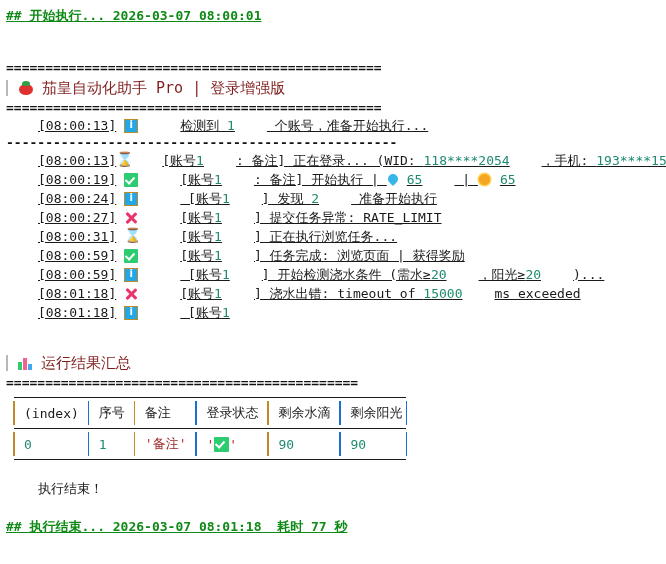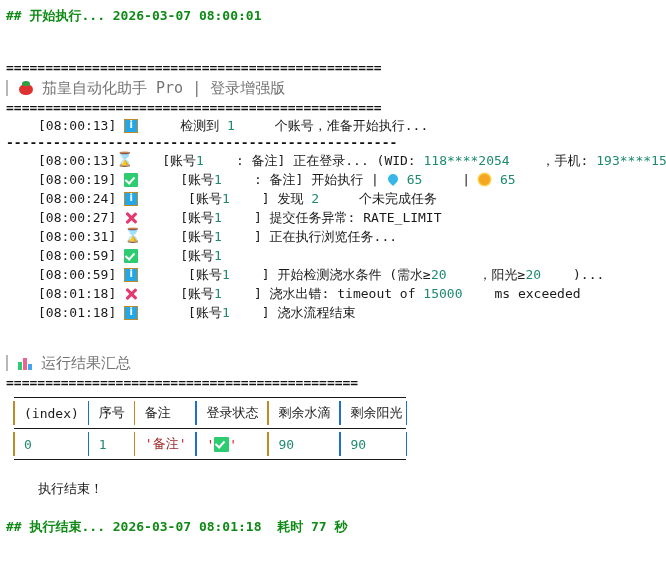--- a/index.html
+++ b/index.html
@@ -21,20 +21,21 @@
     padding: 6px 0 0 6px;
   }
 
   
   .line {
     white-space: pre;
     line-height: 19px;
     height: 19px;
     display: flex;
     align-items: center;
+    text-decoration: underline;
   }
   .line.tall { height: 20px; line-height: 20px; }
 
   .spacer-sm { height: 10px; }
   .spacer-md { height: 19px; }
   .spacer-lg { height: 24px; }
   .c-greenb  { color: #0f8a16; font-weight: bold; }
   .c-dark    { color: #1a1a1a; margin-left: 32px; }
   .c-teal    { color: #1f8a70; }
 
@@ -67,21 +68,21 @@
   }
   .banner-bar {
     display: inline-block;
     width: 2px;
     height: 16px;
     background: #b8b8b8;
     margin-right: 10px;
   }
   .banner-title {
     font-size: 15px;
-    color: #737373;
+    color: #7f1d1d;
     font-family: "DejaVu Sans Mono", "Liberation Mono", monospace;
   }
 
   
   .ico {
     display: inline-block;
     vertical-align: middle;
     flex: 0 0 auto;
   }
   .ico-info {
@@ -311,21 +312,21 @@
     <span class="ico ico-check"></span>
     <span class="gap10"></span>
     <span class="c-dark">[账号</span><span class="c-teal">1</span><span class="c-dark">: 备注] 开始执行 | </span><span class="ico ico-drop"></span><span class="gap8"></span><span class="c-teal">65</span><span class="c-dark"> | </span><span class="ico ico-sun"></span><span class="gap8"></span><span class="c-teal">65</span>
   </div>
 
   <div class="line">
     <span class="c-dark">[08:00:24]</span>
     <span class="gap8"></span>
     <span class="ico ico-info"></span>
     <span class="gap10"></span>
-    <span class="c-dark"> [账号</span><span class="c-teal">1</span><span class="c-dark">] 发现 </span><span class="c-teal">2</span><span class="c-dark"> 个未完成任务</span>
+    <span class="c-dark"> [账号</span><span class="c-teal">1</span><span class="c-dark">] 发现 </span><span class="c-teal">2</span><span class="c-dark"> 准备开始执行</span>
   </div>
 
   <div class="line">
     <span class="c-dark">[08:00:27]</span>
     <span class="gap8"></span>
     <span class="ico ico-x"></span>
     <span class="gap10"></span>
     <span class="c-dark">[账号</span><span class="c-teal">1</span><span class="c-dark">] 提交任务异常: RATE_LIMIT</span>
   </div>
 
@@ -335,21 +336,21 @@
     <span class="ico ico-hourglass"></span>
     <span class="gap10"></span>
     <span class="c-dark">[账号</span><span class="c-teal">1</span><span class="c-dark">] 正在执行浏览任务...</span>
   </div>
 
   <div class="line">
     <span class="c-dark">[08:00:59]</span>
     <span class="gap8"></span>
     <span class="ico ico-check"></span>
     <span class="gap10"></span>
-    <span class="c-dark">[账号</span><span class="c-teal">1</span>
+    <span class="c-dark">[账号</span><span class="c-teal">1</span><span class="c-dark">] 任务完成: 浏览页面 | 获得奖励</span>
   </div>
 
   <div class="line">
     <span class="c-dark">[08:00:59]</span>
     <span class="gap8"></span>
     <span class="ico ico-info"></span>
     <span class="gap10"></span>
     <span class="c-dark"> [账号</span><span class="c-teal">1</span><span class="c-dark">] 开始检测浇水条件 (需水≥</span><span class="c-teal">20</span><span class="c-dark">，阳光≥</span><span class="c-teal">20</span><span class="c-dark">)...</span>
   </div>
 
@@ -359,21 +360,21 @@
     <span class="ico ico-x"></span>
     <span class="gap10"></span>
     <span class="c-dark">[账号</span><span class="c-teal">1</span><span class="c-dark">] 浇水出错: timeout of </span><span class="c-teal">15000</span><span class="c-dark">ms exceeded</span>
   </div>
 
   <div class="line">
     <span class="c-dark">[08:01:18]</span>
     <span class="gap8"></span>
     <span class="ico ico-info"></span>
     <span class="gap10"></span>
-    <span class="c-dark"> [账号</span><span class="c-teal">1</span><span class="c-dark">] 浇水流程结束</span>
+    <span class="c-dark"> [账号</span><span class="c-teal">1</span>
   </div>
 
   <div class="spacer-md"></div>
   <div class="spacer-sm"></div>
 
   <div class="banner-row">
     <span class="banner-bar"></span>
     <span class="ico ico-chart"><i></i><i></i><i></i></span>
     <span class="gap8"></span>
     <span class="banner-title">运行结果汇总</span>

